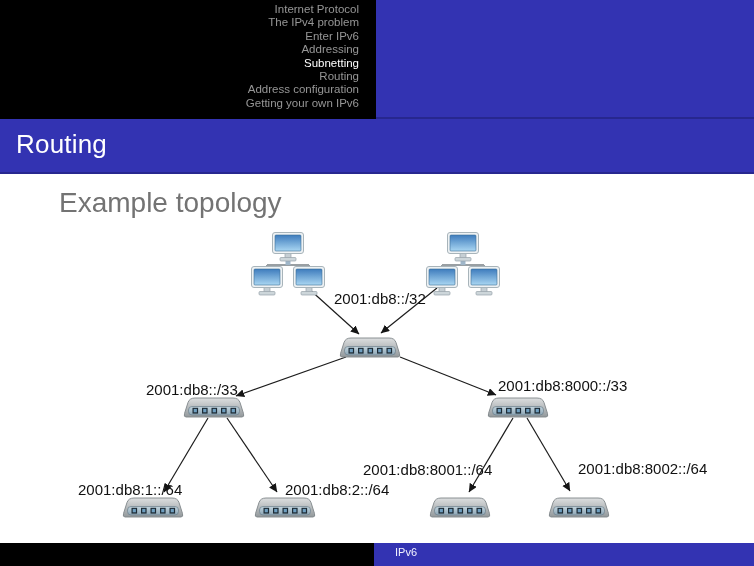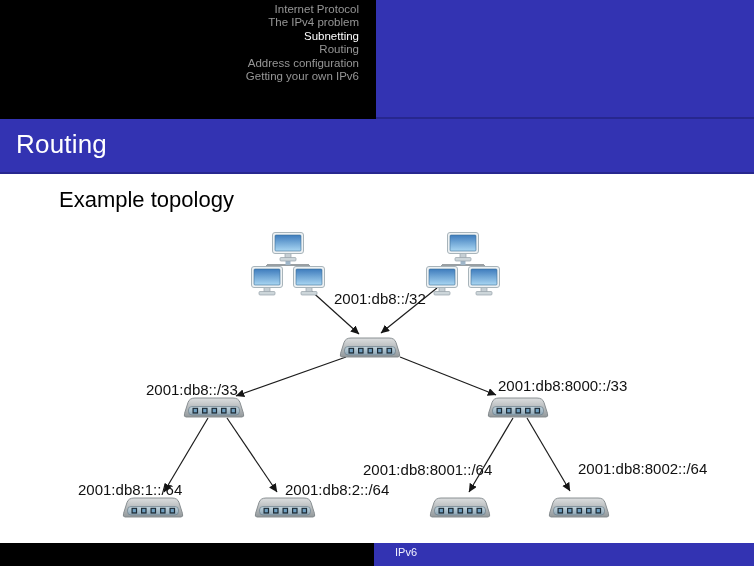--- a/index.html
+++ b/index.html
@@ -12,38 +12,40 @@
           box-sizing:border-box;padding:3px 17px 0 0;text-align:right;}
   .nav-item{font-size:11.5px;line-height:13.4px;color:#969696;cursor:pointer;}
   .nav-item.nav-active{color:#ffffff;margin-left:13px;}
 
   
   .titlebar{position:absolute;left:0;top:117px;width:754px;height:57px;background:#3333b2;
             border-top:2px solid #27278f;border-bottom:2px solid #27278f;box-sizing:border-box;z-index:2;}
   .titlebar .title{margin:10px 0 0 16px;font-size:26px;color:#ffffff;font-weight:normal;letter-spacing:0.2px;}
 
   
-  .heading{position:absolute;left:59px;top:187px;font-size:22px;color:#000000;z-index:1;}
+  .heading{position:absolute;left:59px;top:187px;font-size:28px;color:#737373;z-index:1;}
   .diagram-svg{position:absolute;left:0;top:0;width:754px;height:566px;z-index:1;}
   .netlabel{position:absolute;font-size:15px;color:#111;white-space:nowrap;z-index:2;}
 
   
   .footer{position:absolute;left:0;top:543px;width:754px;height:38px;background:#3333b2;z-index:3;}
   .footer-black{position:absolute;left:0;top:0;width:374px;height:23px;background:#000;}
   .footer-label{position:absolute;left:395px;top:3px;font-size:11px;color:#f2f2ff;}
 </style>
 </head>
 <body>
 
 <div class="slide">
 
   <div class="header">
     <div class="navbox">
       <div class="nav-item">Internet Protocol</div>
       <div class="nav-item">The IPv4 problem</div>
+      <div class="nav-item">Enter IPv6</div>
+      <div class="nav-item">Addressing</div>
       <div class="nav-item nav-active">Subnetting</div>
       <div class="nav-item">Routing</div>
       <div class="nav-item">Address configuration</div>
       <div class="nav-item">Getting your own IPv6</div>
     </div>
   </div>
 
   <div class="titlebar">
     <div class="title">Routing</div>
   </div>

